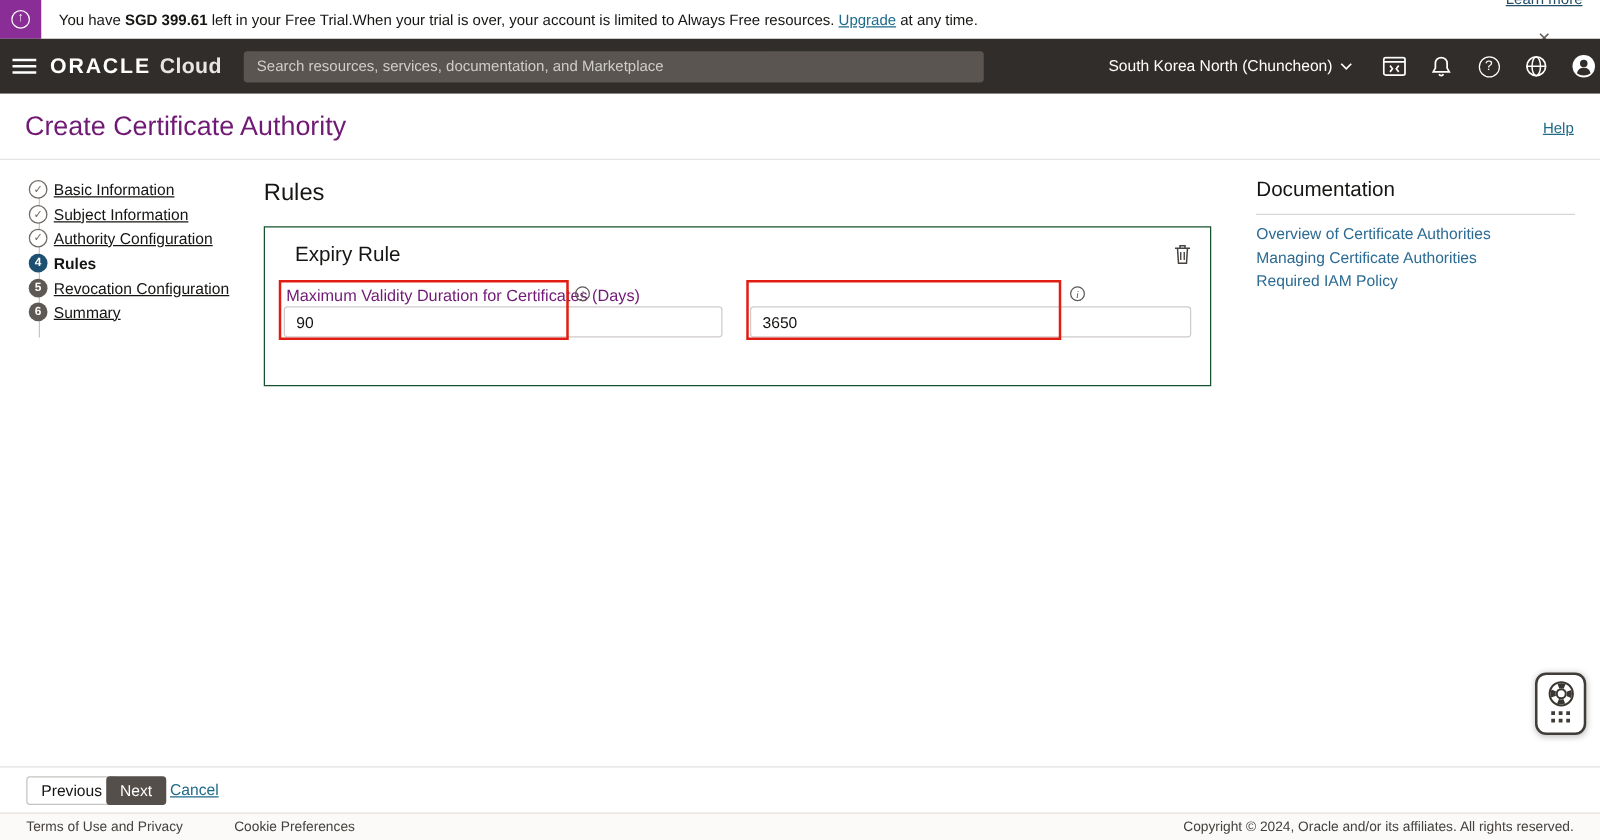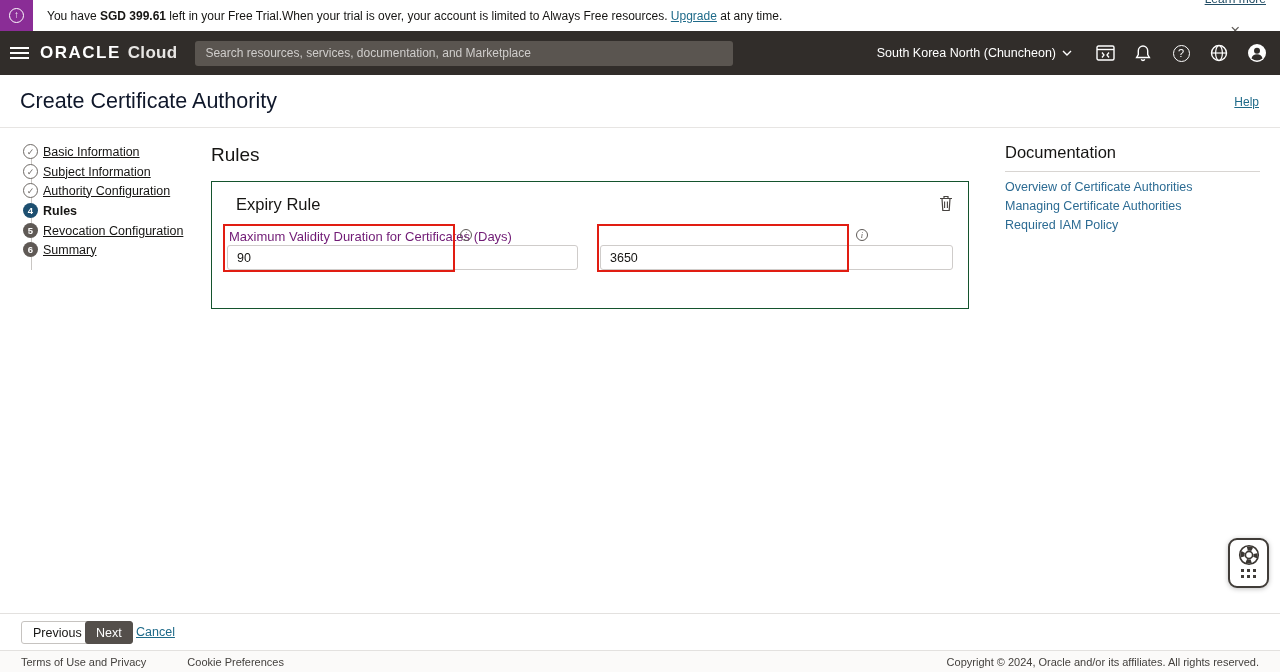--- a/index.html
+++ b/index.html
@@ -17,30 +17,30 @@
   .banner-close { font-size:17px; color:#5f5b58; cursor:pointer; line-height:1; }
 
   
   .topbar { position:absolute; top:31px; left:0; width:1280px; height:44px; background:#312d2a; display:flex; align-items:center; }
   .hamburger { width:38px; height:44px; display:flex; flex-direction:column; justify-content:center; align-items:center; gap:3px; cursor:pointer; }
   .hamburger span { display:block; width:19px; height:2px; background:#fff; }
   .logo { display:flex; align-items:baseline; margin-left:2px; cursor:pointer; }
   .logo-oracle { color:#fff; font-weight:bold; font-size:17px; letter-spacing:1.5px; }
   .logo-cloud { color:#e8e6e4; font-weight:700; font-size:17px; margin-left:7px; letter-spacing:0.3px; }
   .search-wrap { margin-left:18px; }
-  .search-input { width:538px; height:25px; background:#5a5550; border:none; border-radius:3px; color:#e4e2e0; font-size:12px; padding:0 10px; outline:none; }
+  .search-input { width:592px; height:25px; background:#5a5550; border:none; border-radius:3px; color:#e4e2e0; font-size:12px; padding:0 10px; outline:none; }
   .search-input::placeholder { color:#cfcdcb; }
-  .topbar-right { margin-left:auto; display:flex; align-items:center; gap:12px; padding-right:10px; }
+  .topbar-right { margin-left:auto; display:flex; align-items:center; gap:12px; }
   .region-btn { display:flex; align-items:center; gap:6px; color:#fff; font-size:12.5px; cursor:pointer; margin-right:8px; }
   .tb-icon { width:26px; height:26px; display:flex; align-items:center; justify-content:center; cursor:pointer; }
   .help-circle { width:17px; height:17px; border:1.4px solid #fff; border-radius:50%; color:#fff; font-size:11px; display:flex; align-items:center; justify-content:center; }
 
   
   .pagebar { position:absolute; top:75px; left:0; width:1280px; height:53px; background:#fff; border-bottom:1px solid #e7e5e3; }
-  .page-title { position:absolute; left:20px; top:14px; font-size:21.5px; font-weight:400; color:#0f172a;text-align:center; }
+  .page-title { position:absolute; left:20px; top:14px; font-size:21.5px; font-weight:400; color:#701a75;text-align:center; }
   .help-link { position:absolute; right:21px; top:20px; font-size:12px; color:#1e6a89; text-decoration:underline; cursor:pointer; }
 
   
   .wizard-line { position:absolute; left:31px; top:152px; width:1px; height:118px; background:#c9c6c3; }
   .wstep { position:absolute; left:23px; display:flex; align-items:center; }
   .wcircle { width:15px; height:15px; border-radius:50%; display:flex; align-items:center; justify-content:center; flex:0 0 auto; position:relative; z-index:2; }
   .wcircle.complete { background:#fff; border:1.5px solid #6f6a66; color:#6f6a66; font-size:9px; }
   .wcircle.active { background:#1d4f70; color:#fff; font-size:9.5px; font-weight:bold; }
   .wcircle.pending { background:#5f5955; color:#fff; font-size:9.5px; font-weight:bold; }
   .wlabel { margin-left:5px; font-size:12.5px; color:#161513; }

